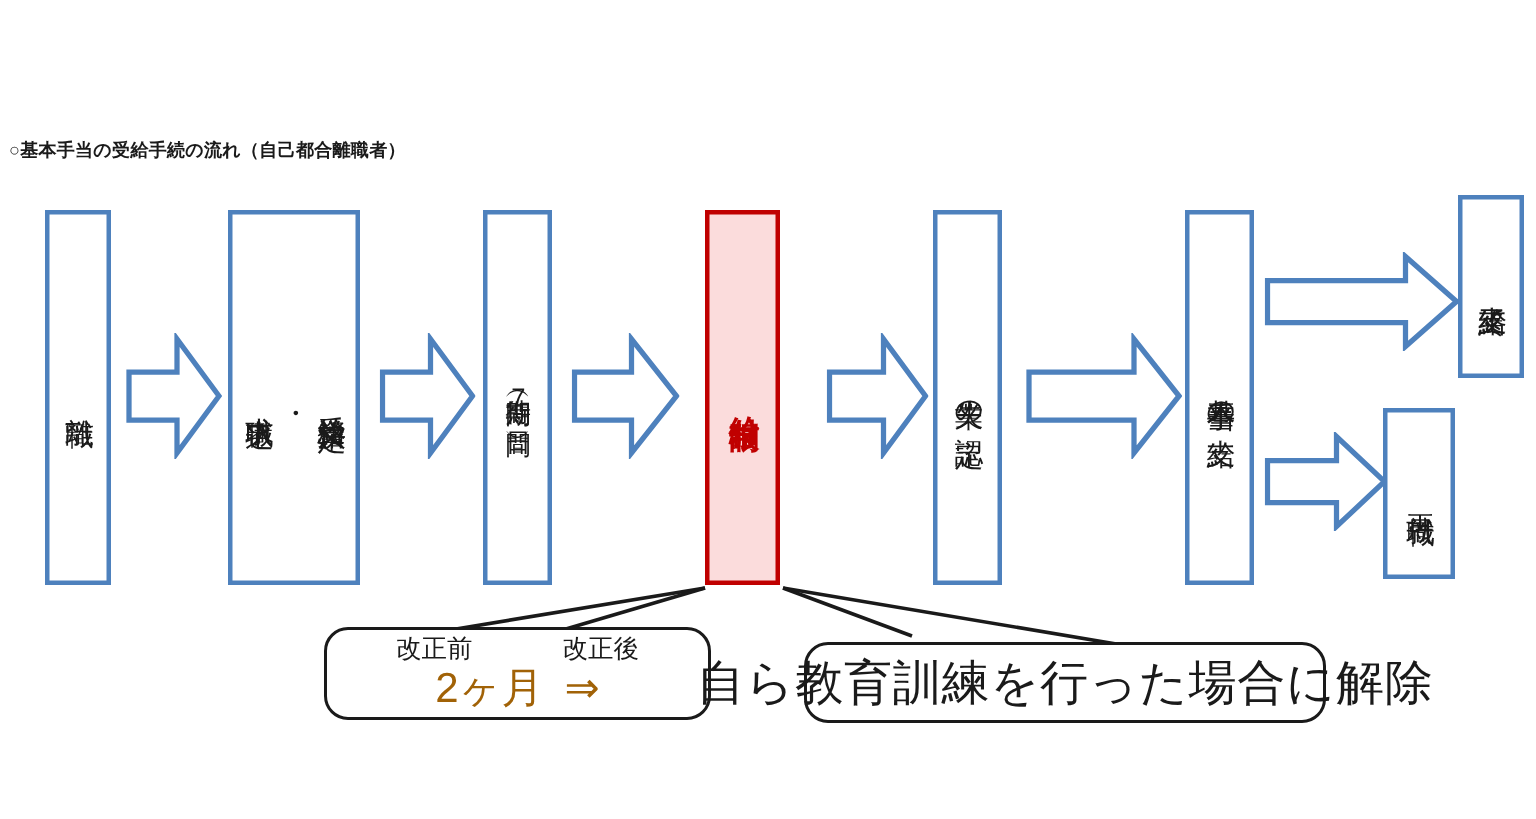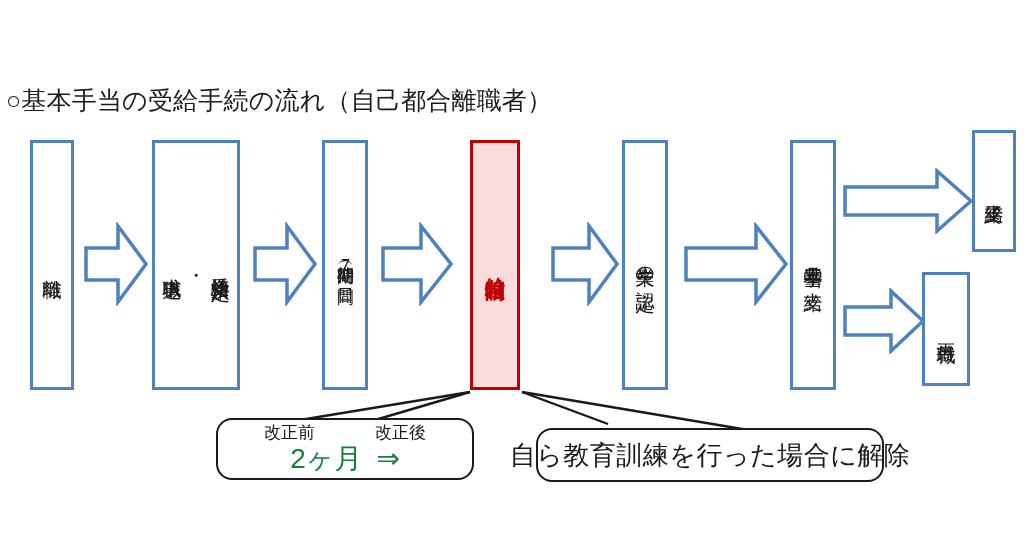--- a/index.html
+++ b/index.html
@@ -18,26 +18,26 @@
     height: 546px;
     background: #ffffff;
     overflow: hidden;
   }
 
   
   .title {
     position: absolute;
     left: 6px;
     top: 88px;
-    font-size: 25px;
+    font-size: 12px;
     line-height: 24px;
     letter-spacing: 0.2px;
     color: #1a1a1a;
     white-space: nowrap;
-    font-weight: 400;
+    font-weight: 700;
   }
 
   
   .vbox {
     position: absolute;
     box-sizing: border-box;
     background: #ffffff;
     border: 3px solid #4E81BD;
     display: flex;
     align-items: center;
@@ -114,25 +114,25 @@
     box-sizing: border-box;
     color: #1a1a1a;
   }
   .co-row-bottom {
     display: flex;
     align-items: flex-start;
     justify-content: center;
     gap: 14px;
     font-size: 28px;
     line-height: 32px;
-    color: #15803d;
+    color: #a16207;
     margin-top: 1px;
   }
   .co-single {
-    font-size: 26px;
+    font-size: 32px;
     line-height: 28px;
     letter-spacing: 0.5px;
     color: #1a1a1a;
     white-space: nowrap;
   }
 
   
   #leaders {
     position: absolute;
     left: 0;

